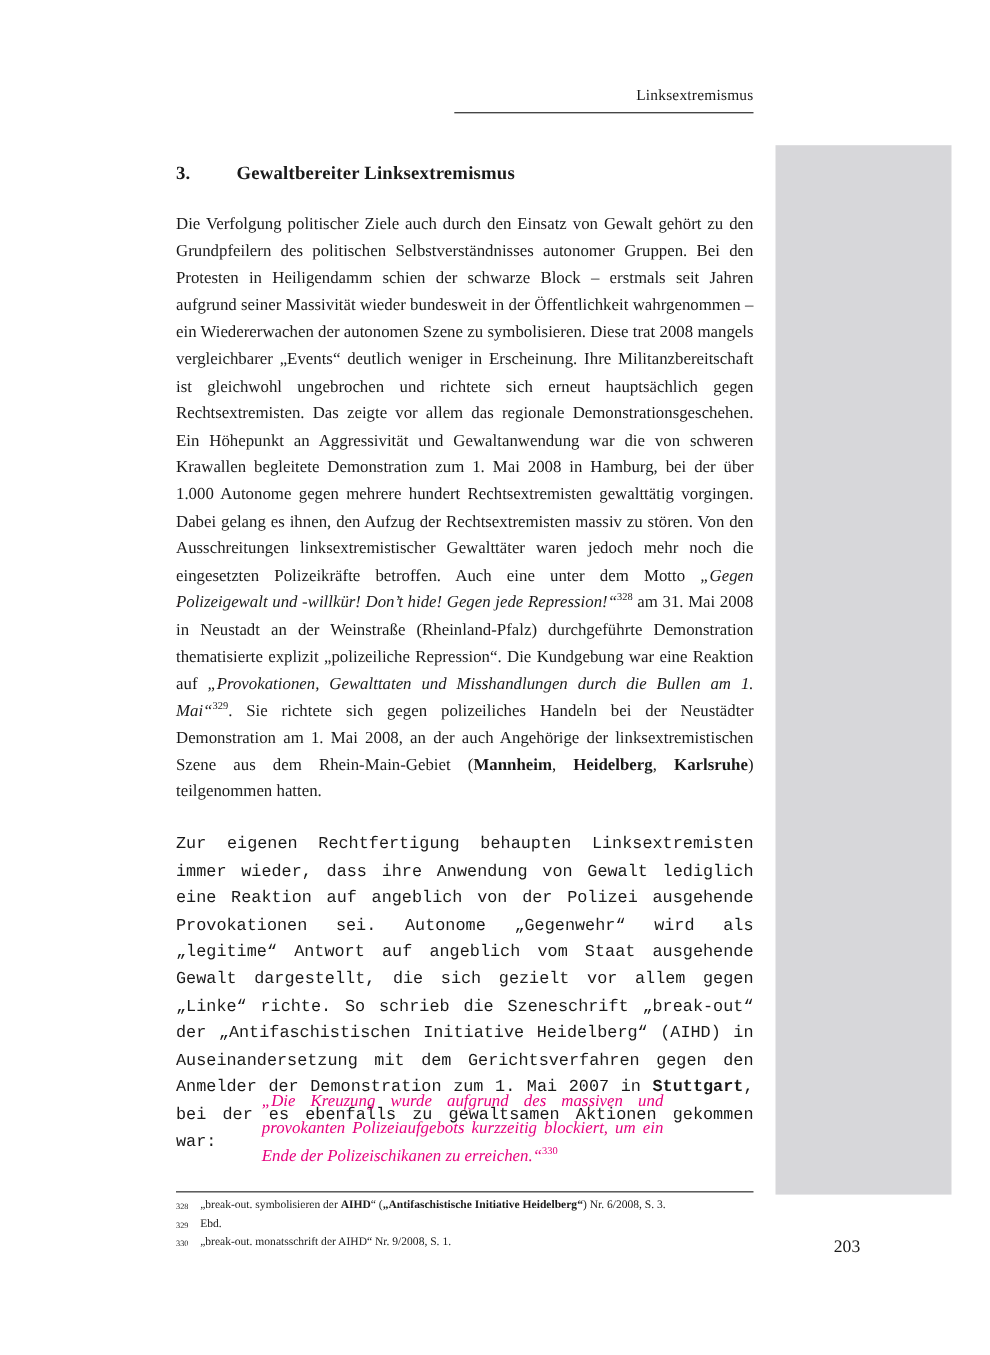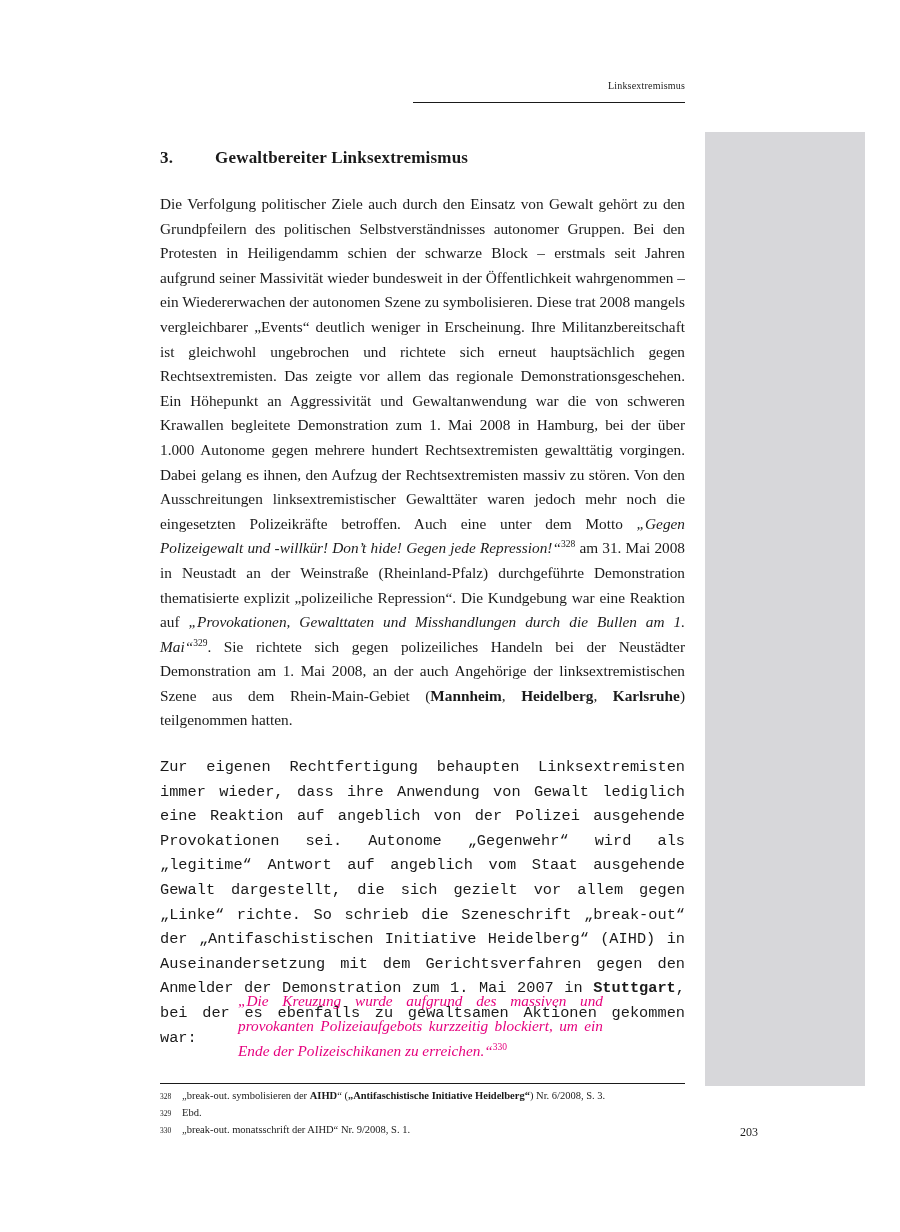--- a/index.html
+++ b/index.html
@@ -29,21 +29,21 @@
     height: 954px;
     background: #d7d7da;
   }
   
   .running-head {
     position: absolute;
     left: 413px;
     top: 80px;
     width: 272px;
     text-align: right;
-    font-size: 10px;
+    font-size: 14px;
     letter-spacing: 0.2px;
     color: #1a1a1a;
   }
   .running-head-rule {
     position: absolute;
     left: 413px;
     top: 102px;
     width: 272px;
     height: 1px;
     background: #1a1a1a;
@@ -127,22 +127,22 @@
     font-size: 7.5px;
     padding-top: 1px;
   }
   .fn-text { flex: 1 1 auto; }
   
   .page-number {
     position: absolute;
     left: 740px;
     top: 1125px;
     width: 60px;
-    text-align: left;
-    font-size: 12px;
+    text-align: center;
+    font-size: 16px;
   }
 </style>
 </head>
 <body>
 
 <div class="page">
 
   <div class="side-tab"></div>
 
   <div class="running-head">Linksextremismus</div>

